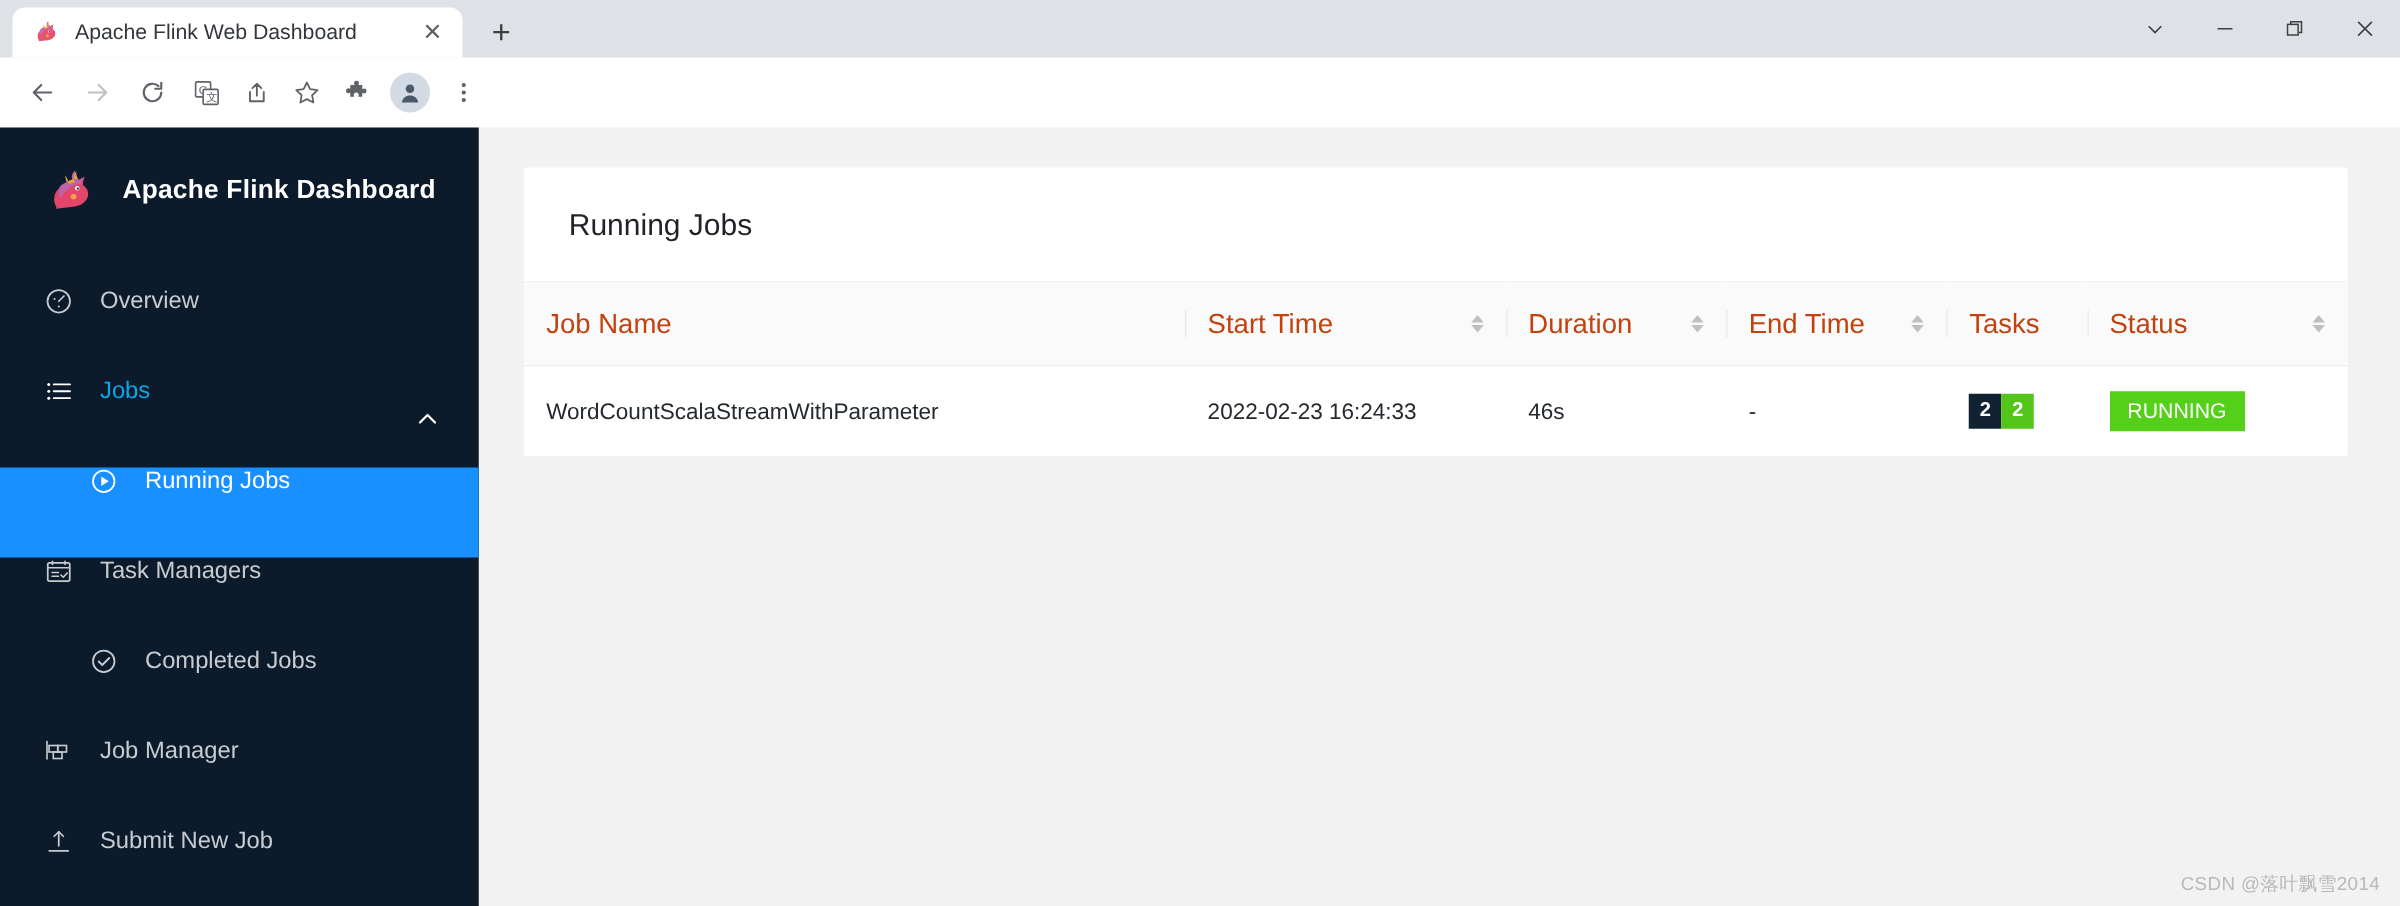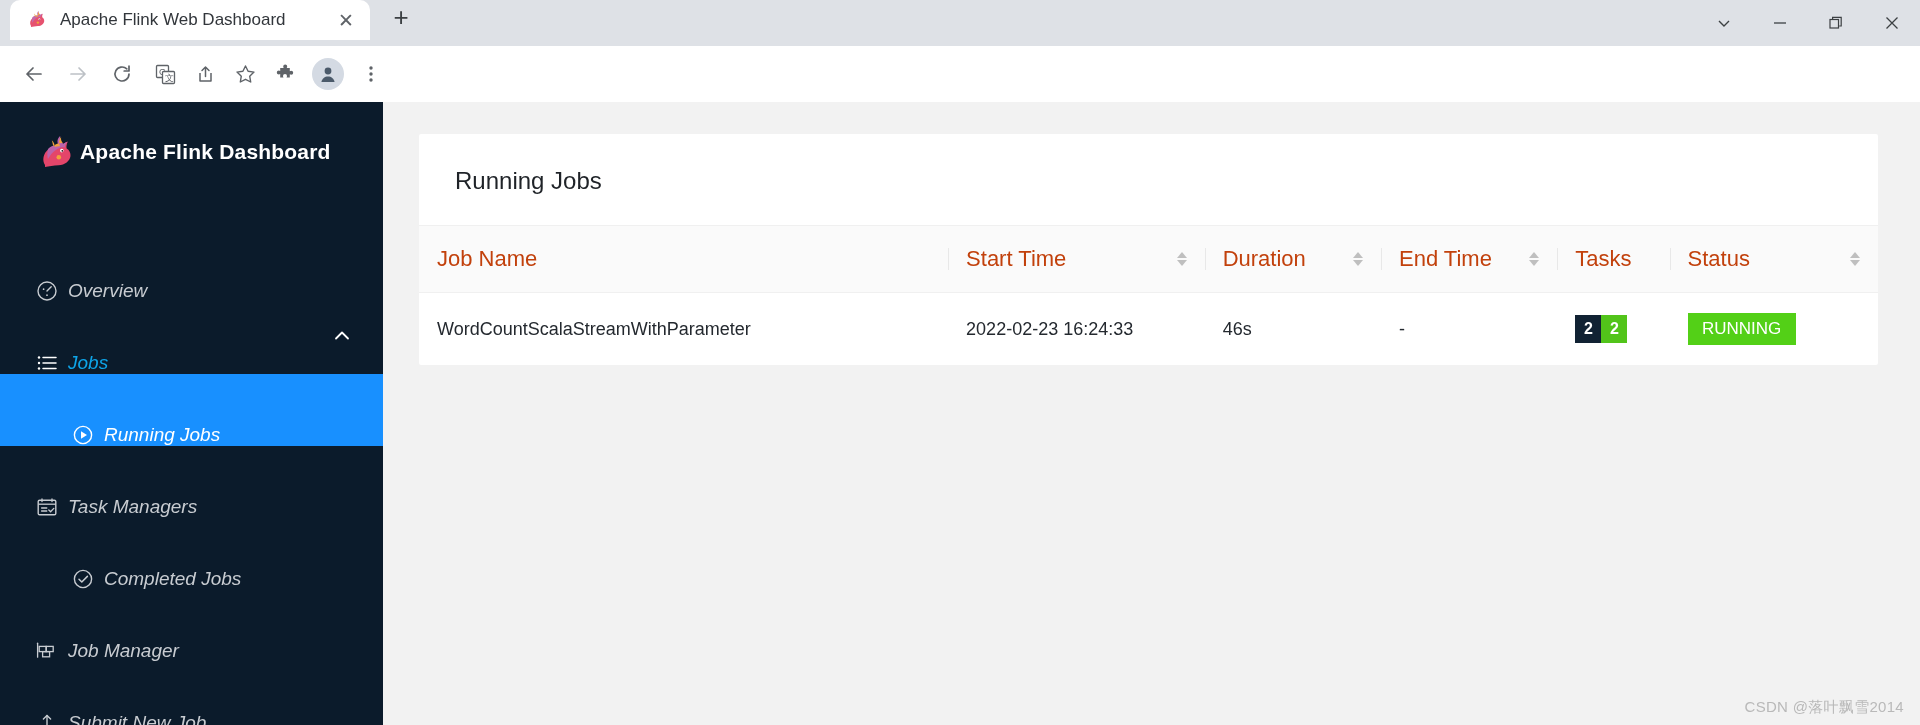--- a/index.html
+++ b/index.html
@@ -10,20 +10,21 @@
     background: #ffffff;
   }
 
   
   .browser { width: 1920px; height: 725px; position: relative; }
 
   .tabstrip {
     height: 46px;
     background: #dee1e6;
     display: flex;
+    align-items: flex-end;
     padding-left: 10px;
     position: relative;
   }
   .tab {
     height: 40px;
     min-width: 360px;
     background: #ffffff;
     border-radius: 10px 10px 0 0;
     display: flex;
     align-items: center;
@@ -151,44 +152,43 @@
     color: #ffffff;
     flex: 0 0 auto;
     position: relative;
     overflow: hidden;
   }
   .brand {
     height: 100px;
     display: flex;
     align-items: center;
     padding-left: 36px;
-    gap: 0;
+    gap: 18px;
   }
   .brand-logo {
     width: 44px; height: 42px;
     position: relative;
     flex: 0 0 auto;
   }
   .brand-text {
     font-size: 21px;
     font-weight: bold;
     letter-spacing: .2px;
     color: #ffffff;
   }
   .nav { padding-top: 28px; }
   .nav-item {
     height: 72px;
     display: flex;
-    align-items: flex-end;
+    align-items: flex-start;
     padding-left: 36px;
-    gap: 10px;
+    gap: 22px;
     color: #c8ccd1;
     font-size: 19px;
     position: relative;
-    font-style: italic;
   }
   .nav-item .ico {
     width: 22px; height: 22px;
     display: flex; align-items: center; justify-content: center;
     flex: 0 0 auto;
     color: #c8ccd1;
   }
   .nav-item.sub { padding-left: 72px; }
   .nav-item.active {
     background: #1890ff;

